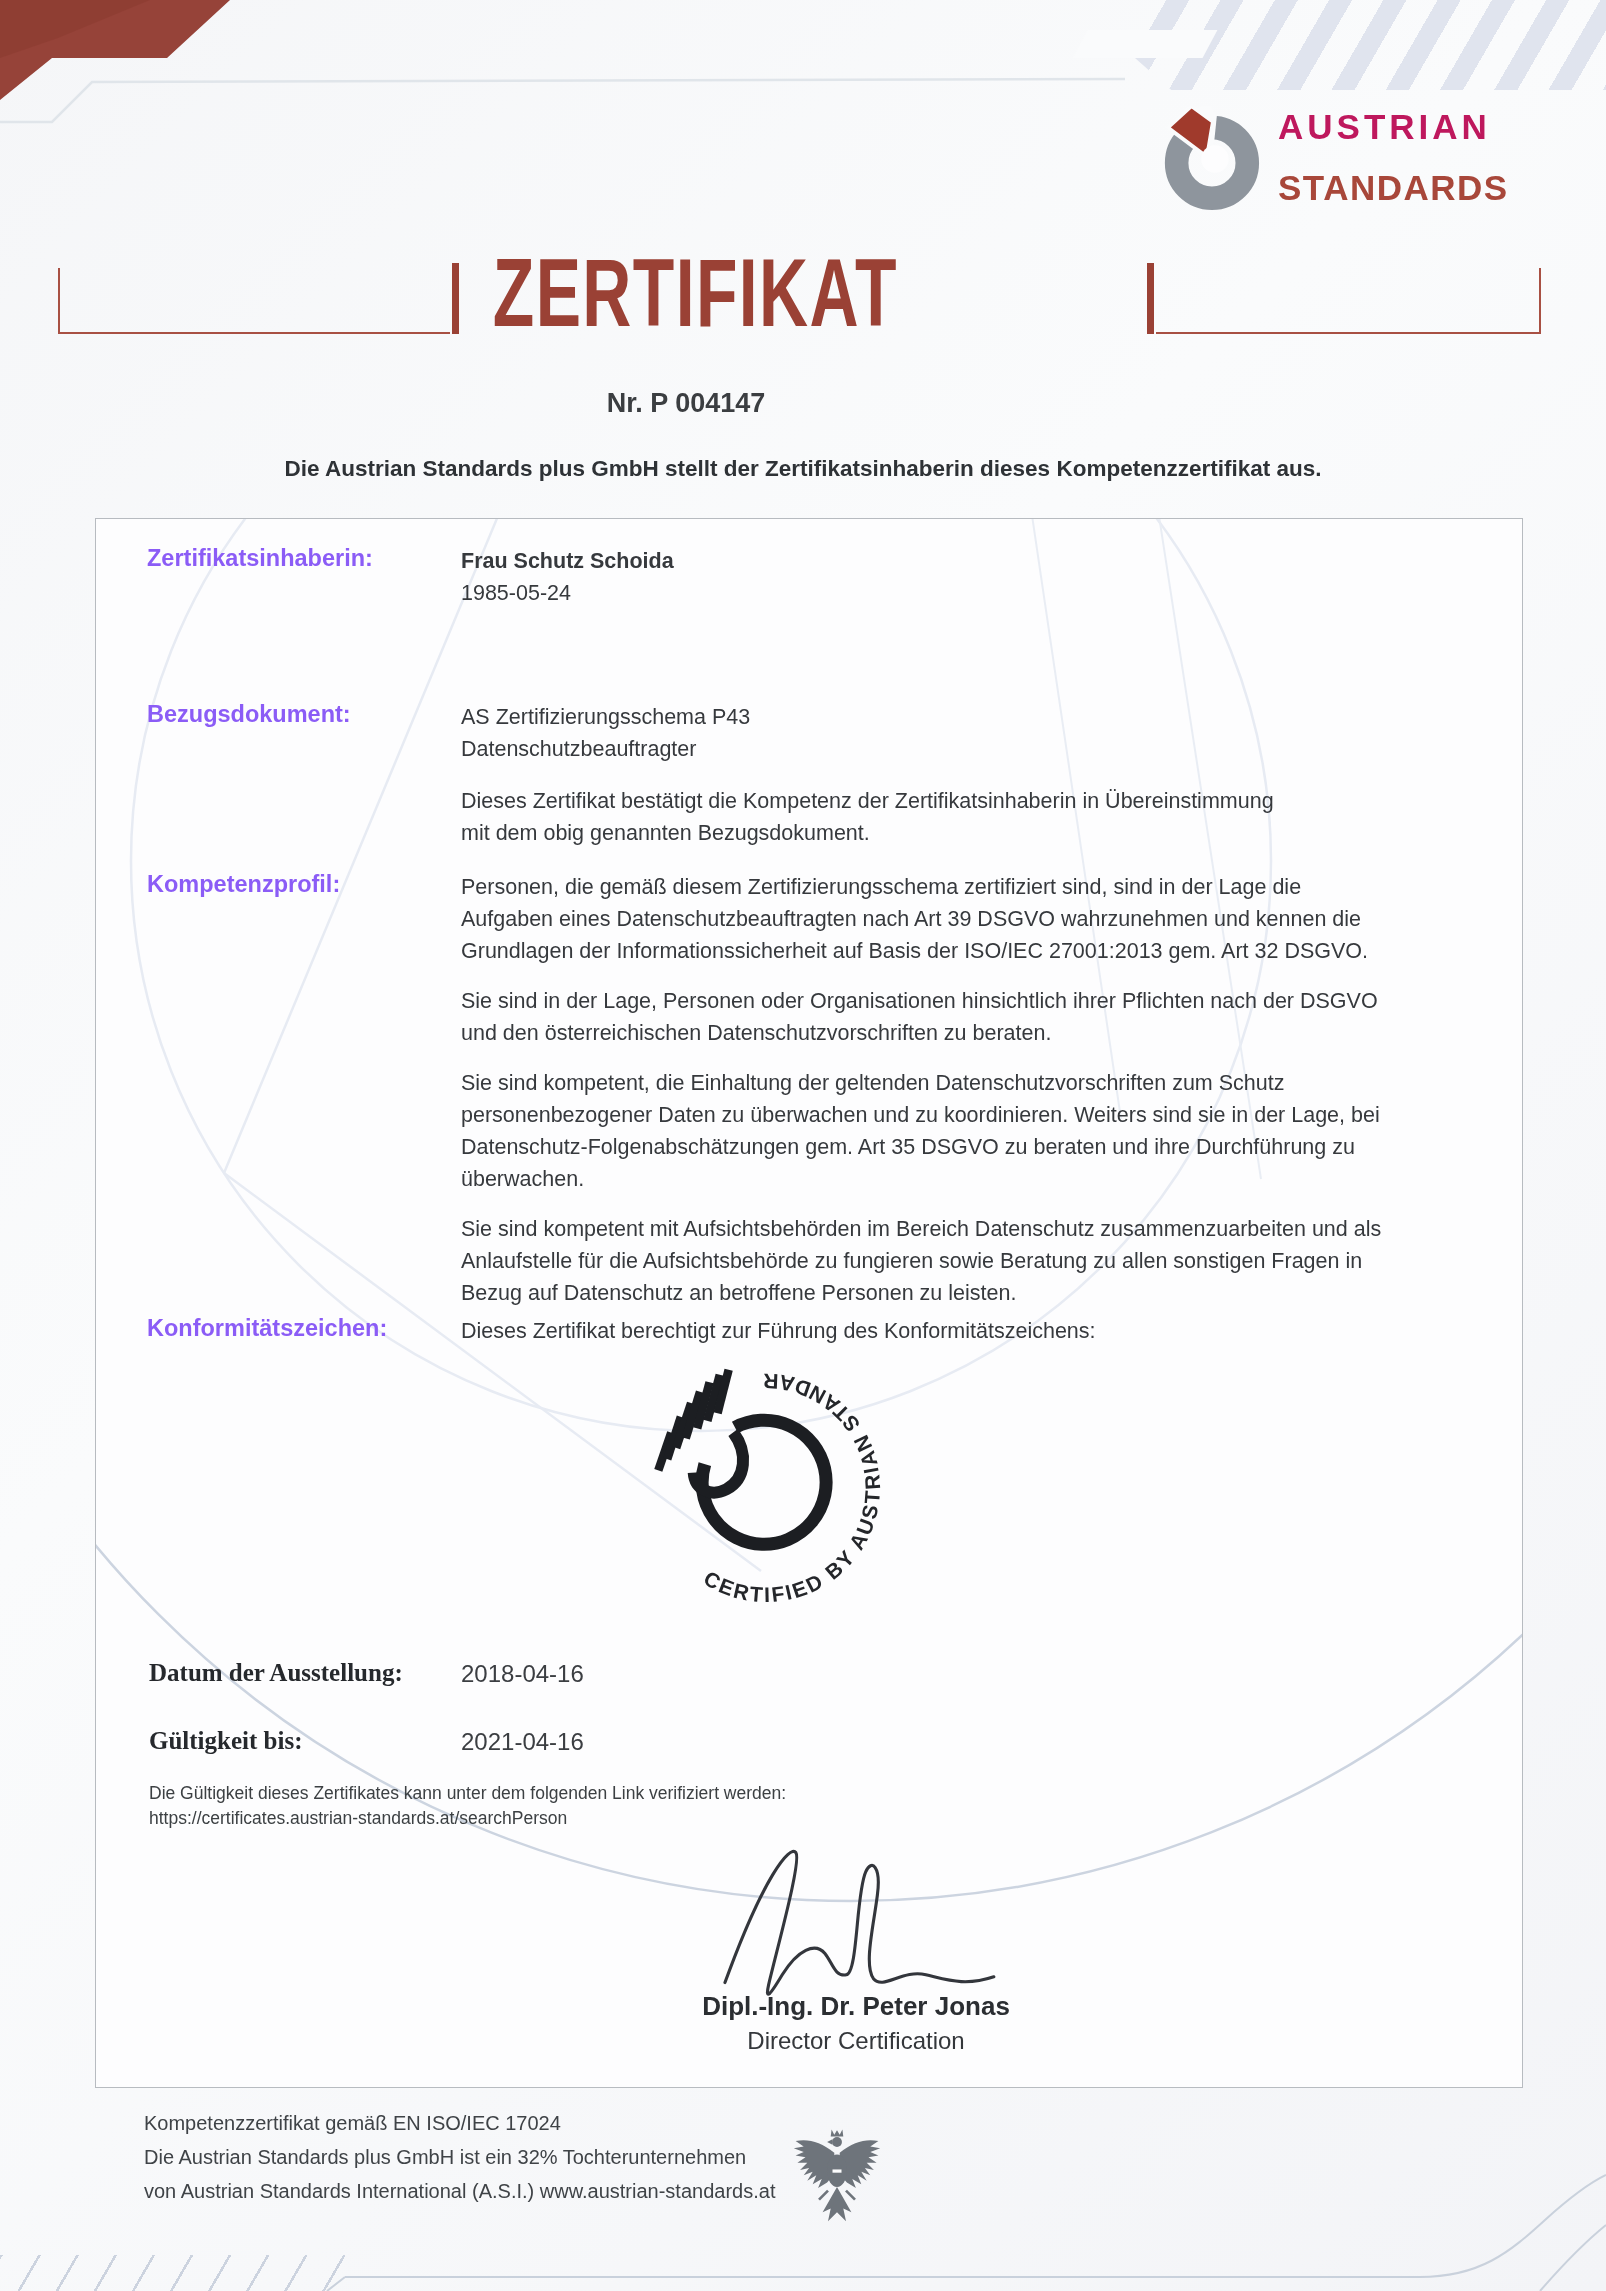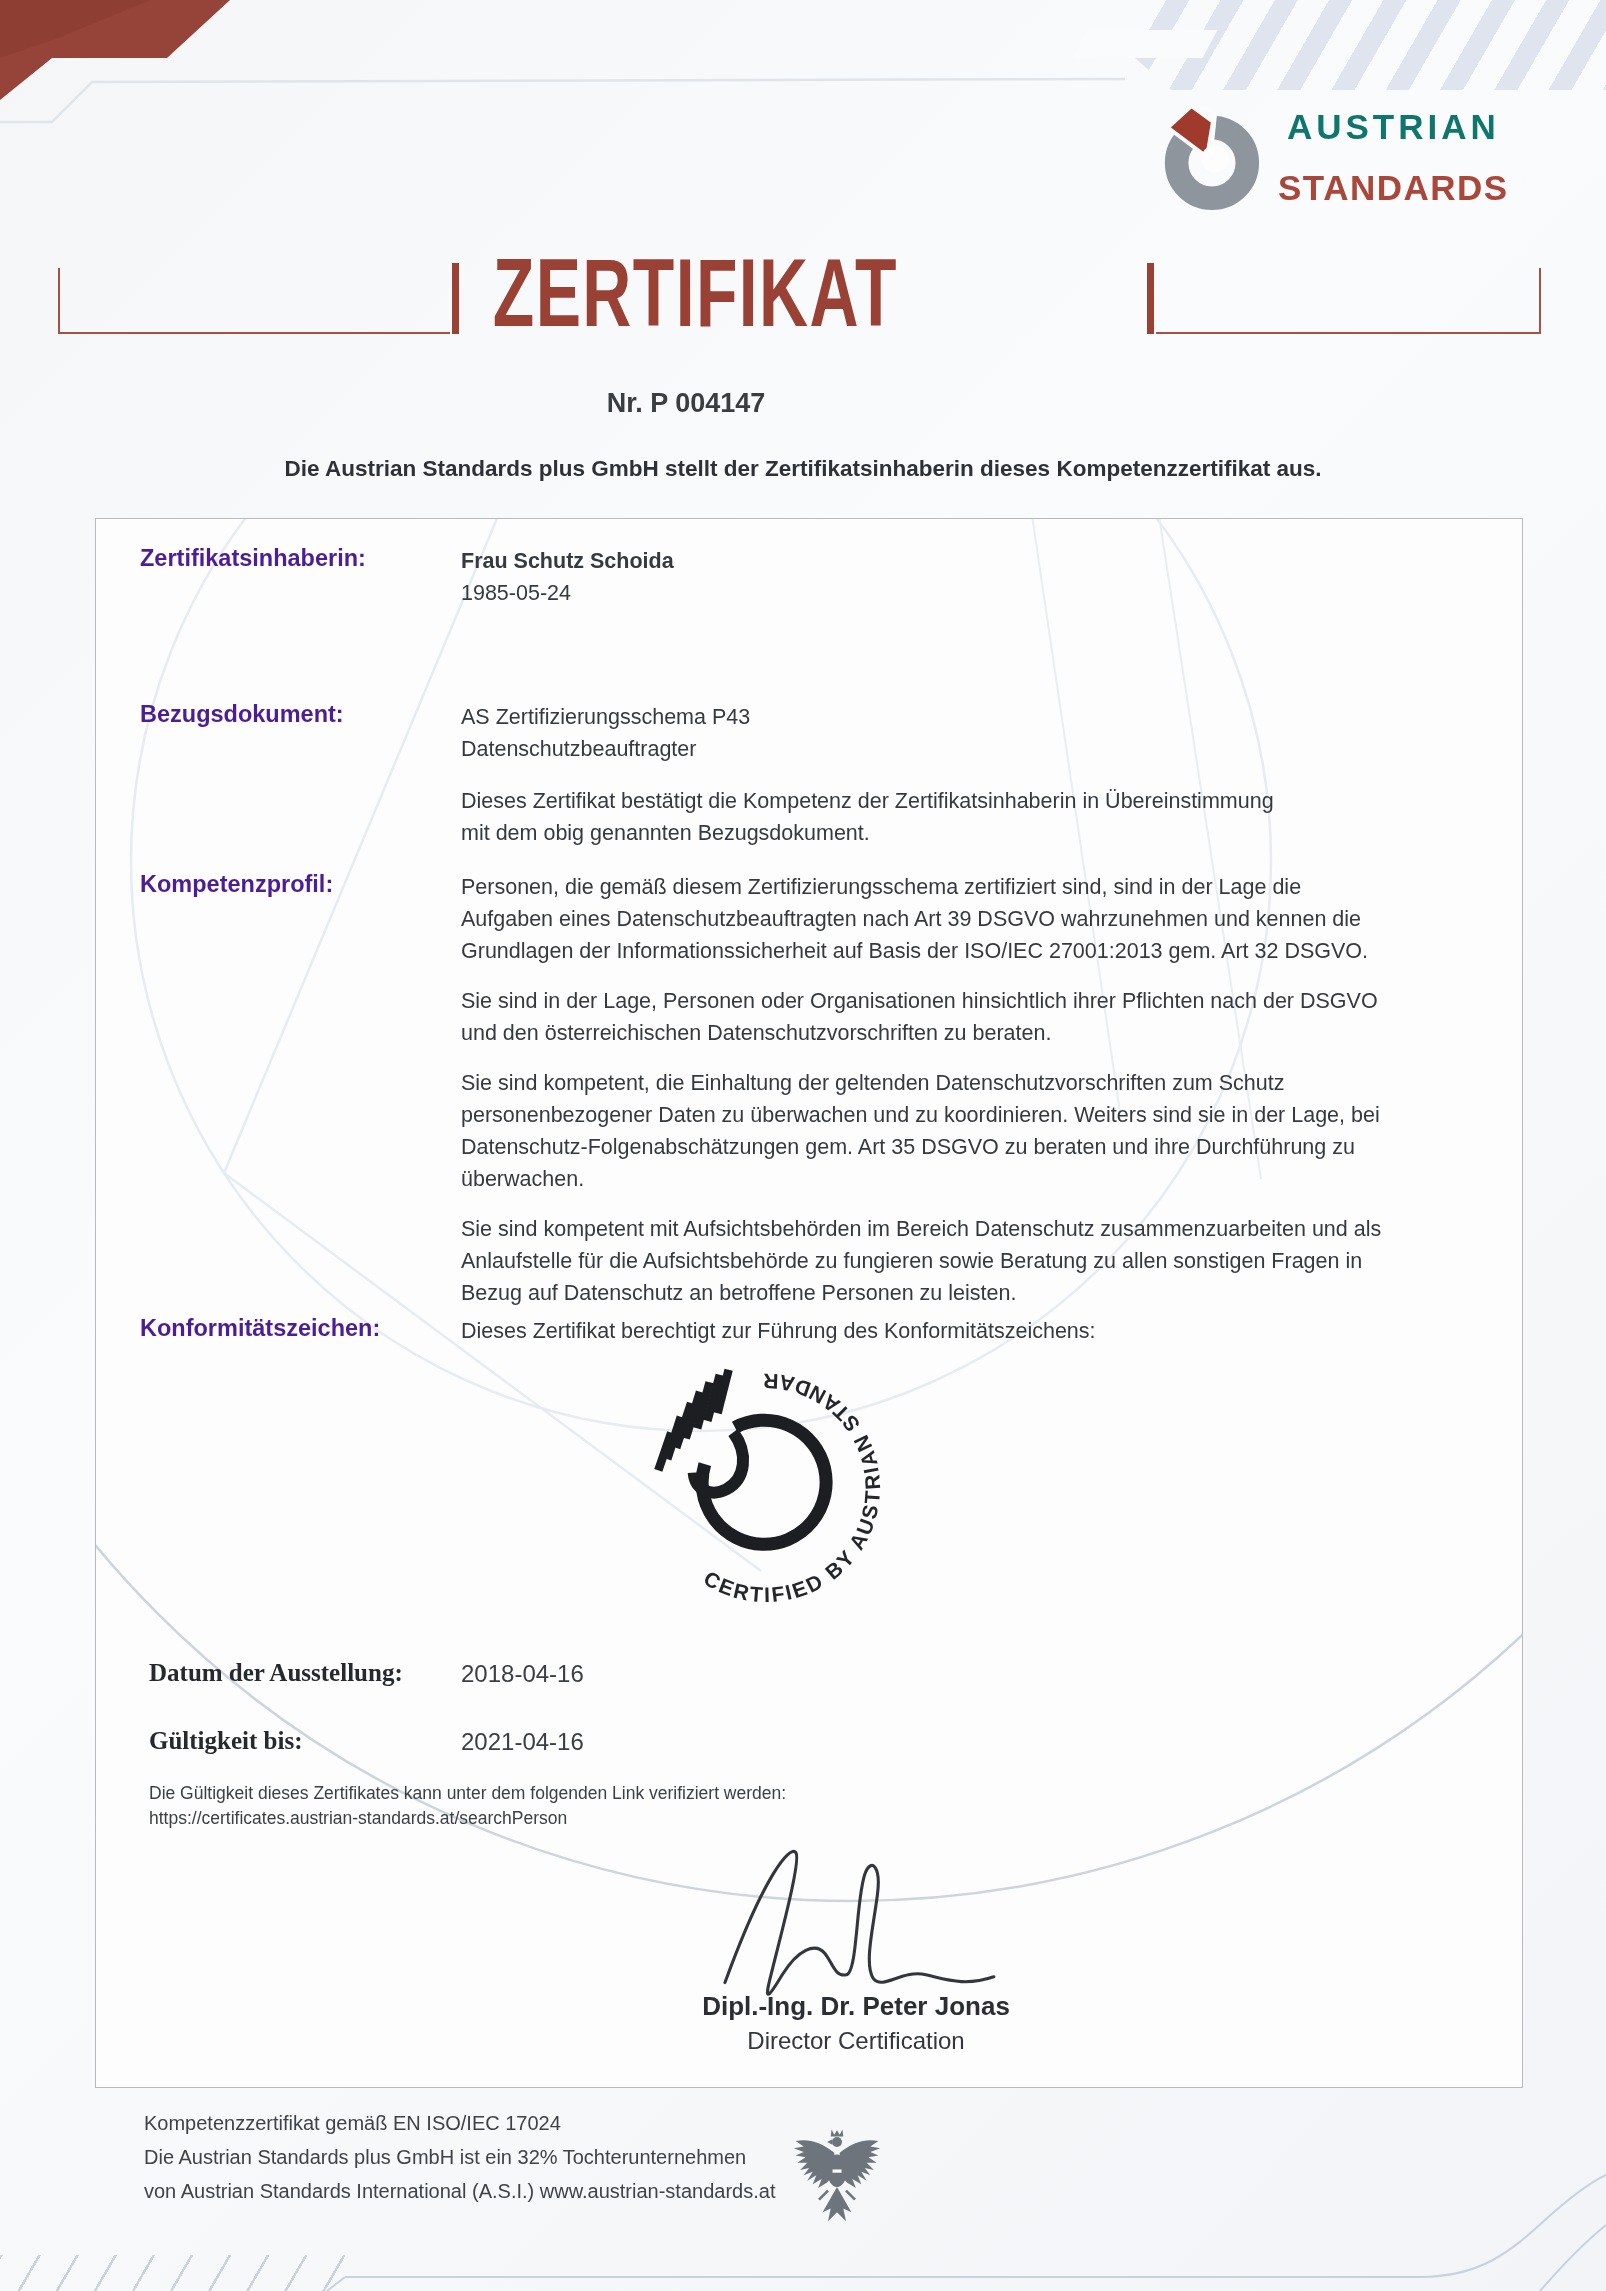--- a/index.html
+++ b/index.html
@@ -13,36 +13,36 @@
   .stepline{left:0;top:0;width:1130px;height:140px;pointer-events:none;}
   
   .stripes-tr{left:1112px;top:0;width:494px;height:90px;
     background:repeating-linear-gradient(120deg,#e0e4ee 0 20px,rgba(255,255,255,0) 20px 47px);
     clip-path:polygon(0 42%,7% 0,100% 0,100% 100%,12% 100%);}
   .stripes-notch{left:1080px;top:30px;width:130px;height:28px;background:#fafbfc;
     transform:skewX(-28deg);}
   
   .brand{left:1158px;top:100px;width:420px;height:115px;display:flex;align-items:center;}
   .brand-text{margin-left:16px;line-height:1.02;font-weight:bold;}
-  .brand-line1{font-size:35px;letter-spacing:4px;color:#0f766e;text-align:center;}
+  .brand-line1{font-size:35px;letter-spacing:4px;color:#be185d;}
   .brand-line2{font-size:35px;letter-spacing:1.5px;color:#a8473a;margin-top:25px;}
   
   .title-wrap{left:0;top:248px;width:1390px;height:100px;text-align:center;}
   .title{display:inline-block;font-size:97px;font-weight:bold;color:#9a4135;
          letter-spacing:2px;transform:scaleX(.70);transform-origin:center;line-height:90px;}
   .t-line{background:#a85043;height:2px;top:332px;}
   .t-bar{background:#9a4135;width:7px;height:71px;top:263px;}
   .t-tick{background:#a85043;width:2px;height:66px;top:268px;}
   .cert-no{left:0;top:388px;width:1372px;text-align:center;font-size:27px;font-weight:bold;color:#3b3e41;}
   .intro{left:0;top:456px;width:1606px;text-align:center;font-size:22.5px;font-weight:bold;color:#2e3236;}
   
   .box{left:95px;top:518px;width:1426px;height:1568px;border:1px solid #b7bbc0;
        background:#fdfdfe;overflow:hidden;}
   .wm{left:0;top:0;width:1426px;height:1568px;pointer-events:none;}
-  .label{left:44px;font-size:23.5px;font-weight:bold;color:#4c1d95;}
+  .label{left:51px;font-size:23.5px;font-weight:bold;color:#8b5cf6;}
   .value{left:365px;width:1040px;font-size:21.5px;line-height:32px;white-space:pre-line;}
   .bold-val{font-weight:bold;}
   .date-label{left:53px;font-size:25px;font-weight:bold;color:#26292d;font-family:Liberation Serif, serif;}
   .date-val{left:365px;font-size:24px;color:#3b3e42;}
   .verify{left:53px;width:900px;font-size:17.5px;line-height:25px;white-space:pre-line;color:#3c4043;}
   .seal{left:530px;top:818px;width:280px;height:300px;}
   .sig-svg{left:540px;top:1318px;width:440px;height:165px;}
   .sig-name{left:460px;top:1472px;width:600px;text-align:center;font-size:26px;font-weight:bold;color:#2b2e32;}
   .sig-title{left:460px;top:1508px;width:600px;text-align:center;font-size:24px;color:#34373b;}
   

